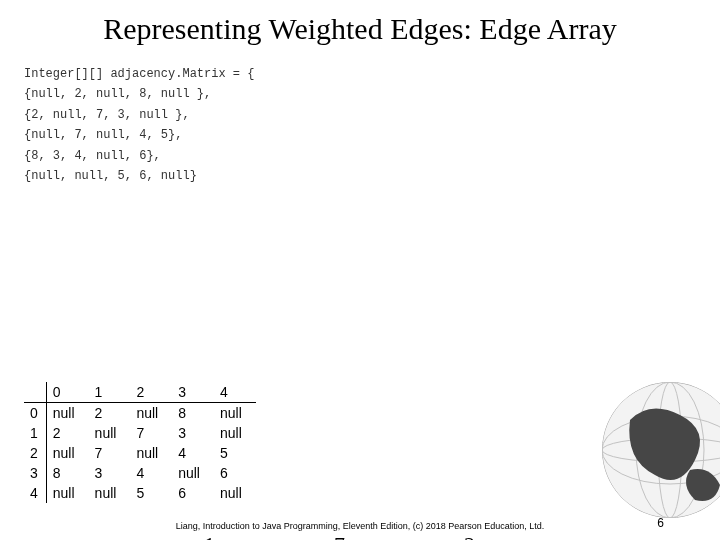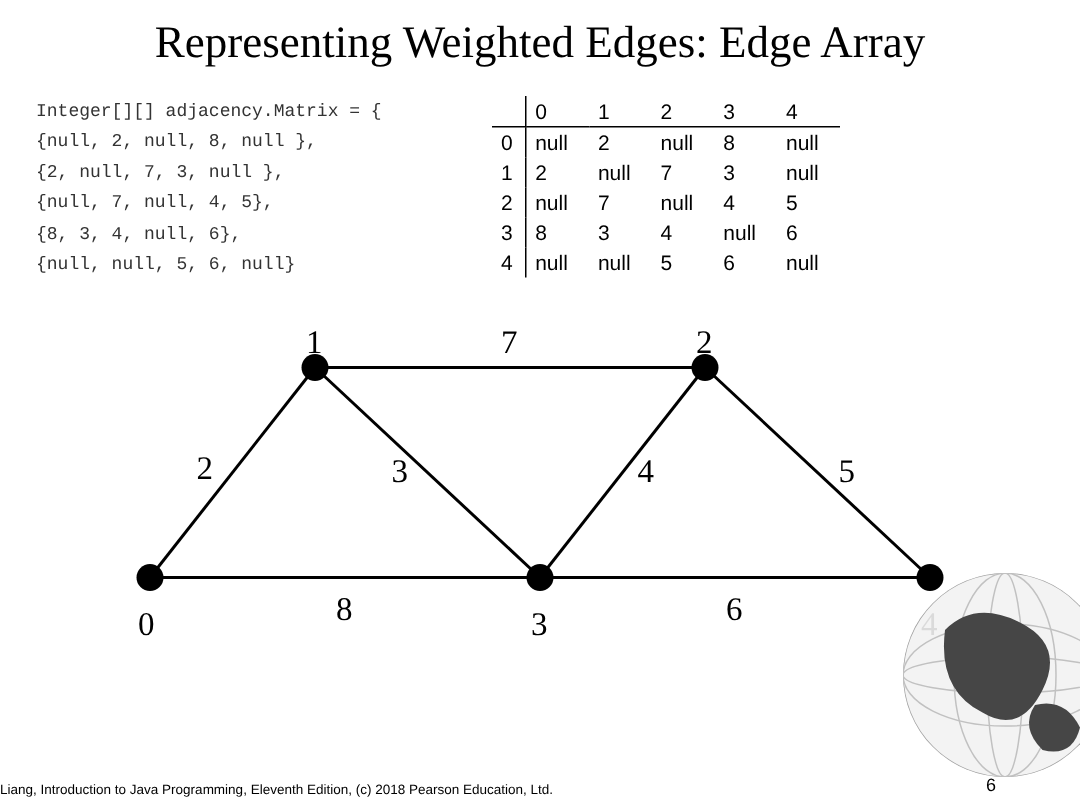--- a/index.html
+++ b/index.html
@@ -19,22 +19,22 @@
   }
   .title {
     font-size: 30px;
     font-weight: normal;
     text-align: center;
     margin-bottom: 18px;
     color: #000;
   }
   .mid-row {
     display: flex;
-    flex-direction: row;
-    gap: 4px;
+    flex-direction: column;
+    gap: 18px;
     align-items: flex-start;
   }
   .code-block {
     font-family: Consolas, "Courier New", monospace;
     font-size: 12px;
     line-height: 1.7;
     color: #333;
     white-space: pre;
     flex: 0 0 300px;
   }
@@ -66,20 +66,21 @@
     position: absolute;
     font-family: "Times New Roman", serif;
     font-size: 22px;
     color: #000;
   }
   .footer {
     position: absolute;
     bottom: 8px;
     left: 0;
     right: 0;
+    text-align: center;
     font-family: Arial, sans-serif;
     font-size: 9px;
     color: #000;
     line-height: 1.2;
   }
   .page-num {
     position: absolute;
     bottom: 10px;
     right: 56px;
     font-family: Arial, sans-serif;

